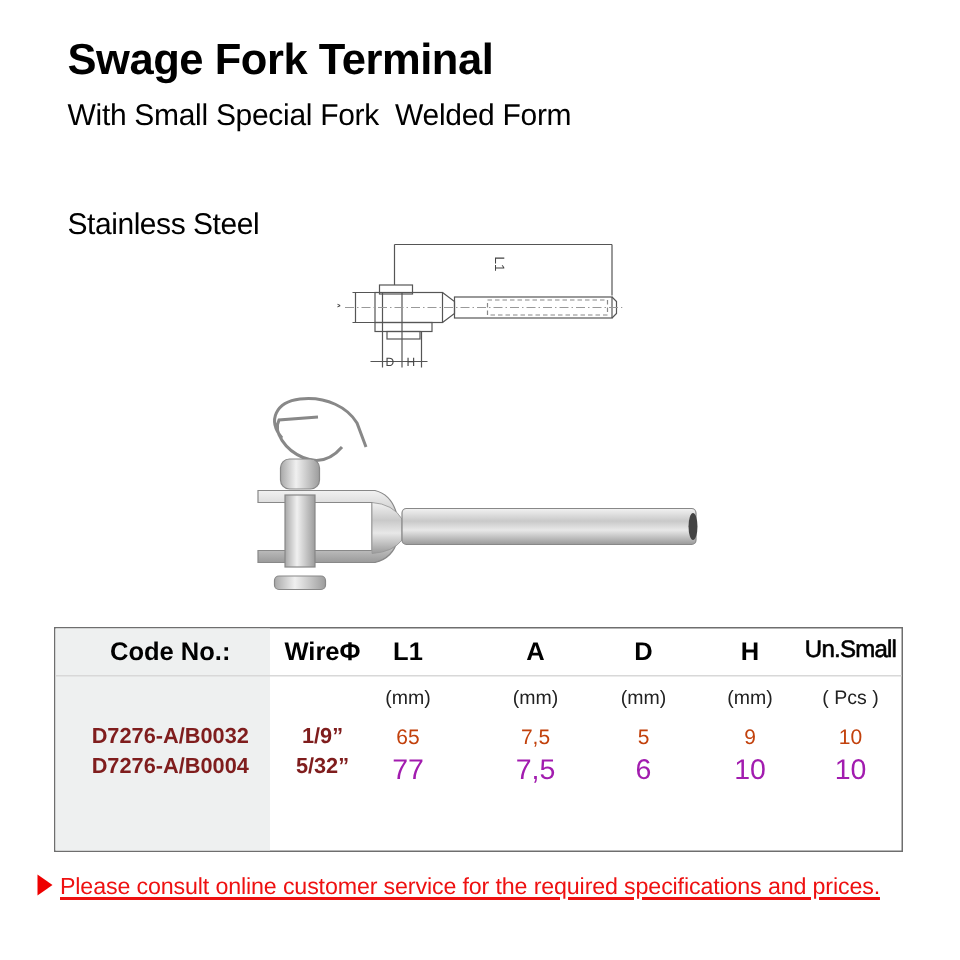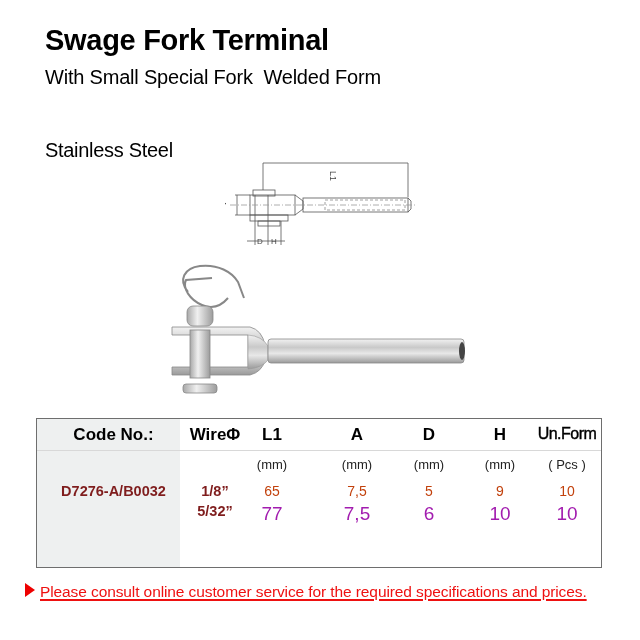--- a/index.html
+++ b/index.html
@@ -111,36 +111,37 @@
 <div class="spec-table">
   <div class="code-col-bg"></div>
   <div class="header-row"></div>
 
   <div class="cell hdr c0">Code No.:</div>
   <div class="cell hdr c1">WireΦ</div>
   <div class="cell hdr c2">L1</div>
   <div class="cell hdr c3">A</div>
   <div class="cell hdr c4">D</div>
   <div class="cell hdr c5">H</div>
-  <div class="cell hdr c6">Un.Form</div>
+  <div class="cell hdr c6">Un.Small</div>
 
   <div class="cell unit c2">(mm)</div>
   <div class="cell unit c3">(mm)</div>
   <div class="cell unit c4">(mm)</div>
   <div class="cell unit c5">(mm)</div>
   <div class="cell unit c6">( Pcs )</div>
 
   <div class="cell r1 c0 code">D7276-A/B0032</div>
-  <div class="cell r1 c1 code">1/8”</div>
+  <div class="cell r1 c1 code">1/9”</div>
   <div class="cell r1 c2">65</div>
   <div class="cell r1 c3">7,5</div>
   <div class="cell r1 c4">5</div>
   <div class="cell r1 c5">9</div>
   <div class="cell r1 c6">10</div>
 
+  <div class="cell r2 c0 code">D7276-A/B0004</div>
   <div class="cell r2 c1 code">5/32”</div>
   <div class="cell r2 c2">77</div>
   <div class="cell r2 c3">7,5</div>
   <div class="cell r2 c4">6</div>
   <div class="cell r2 c5">10</div>
   <div class="cell r2 c6">10</div>
 </div>
 
 <div class="notice">
   <span class="notice-arrow"></span>

